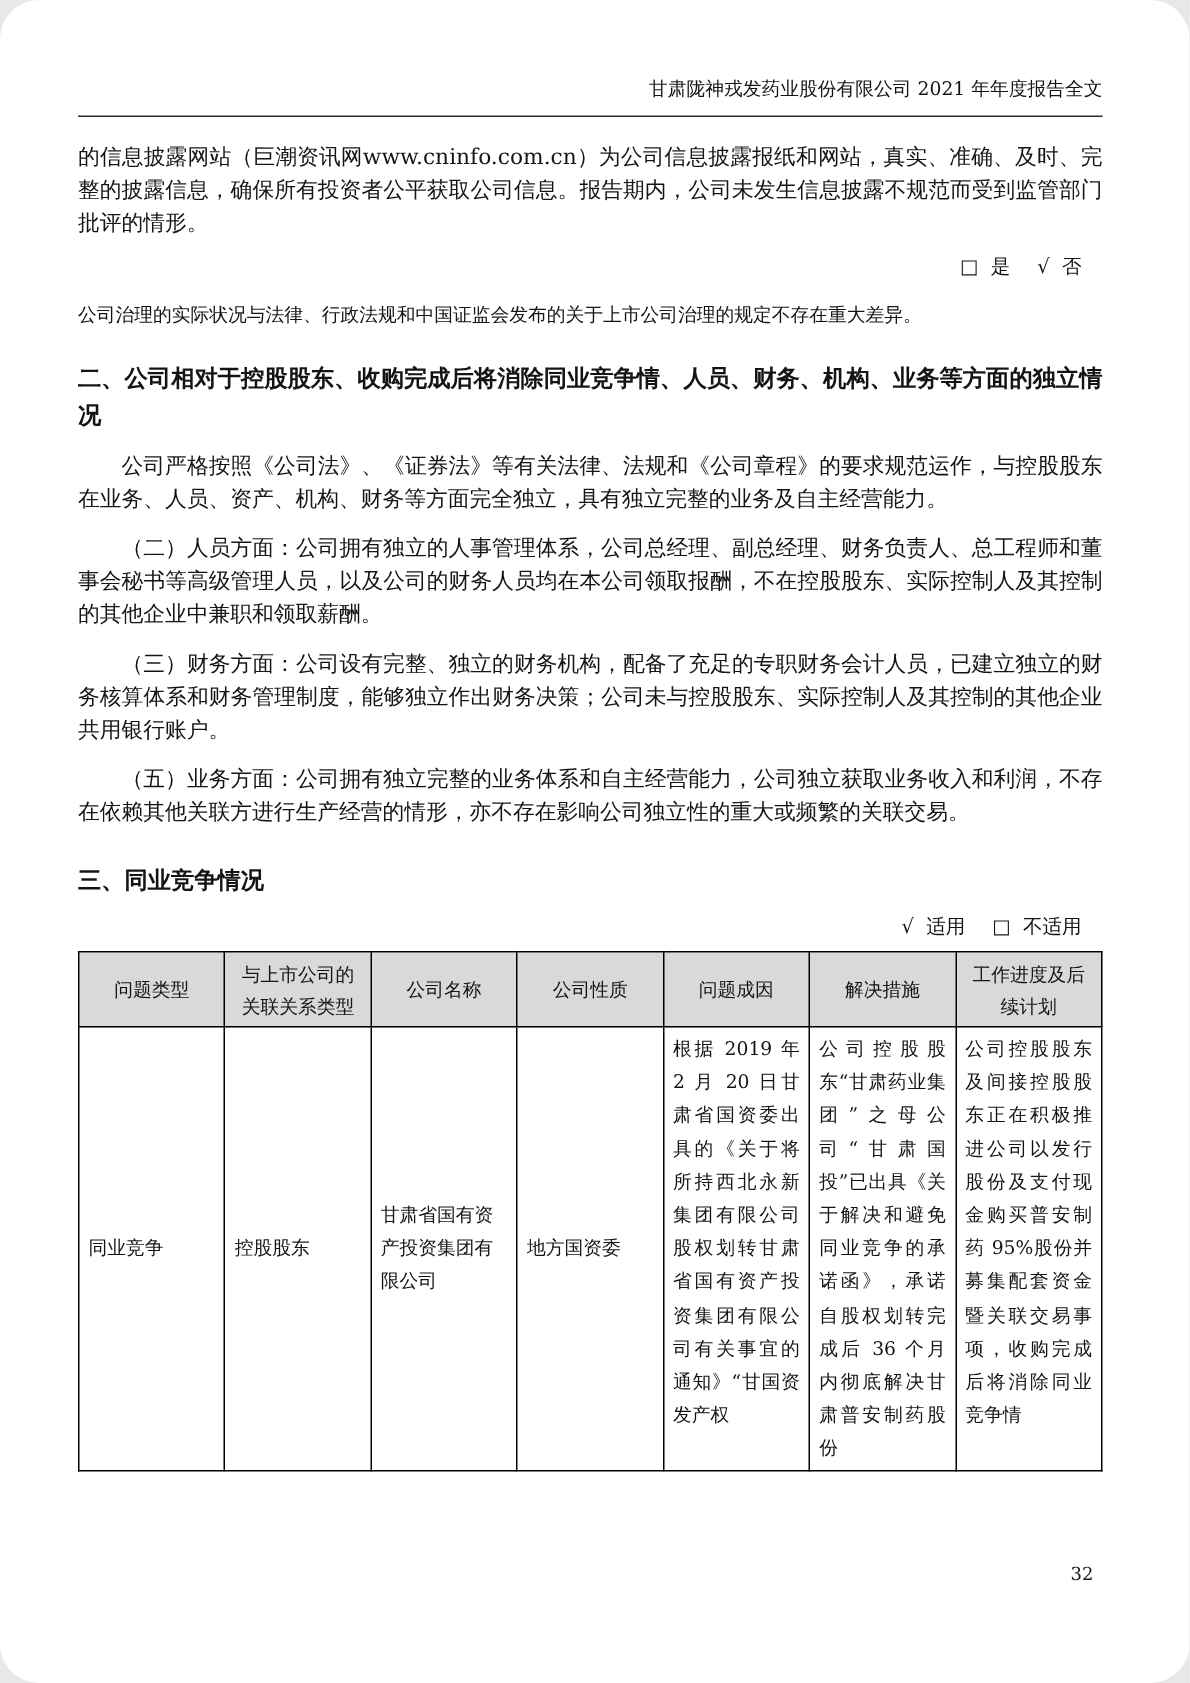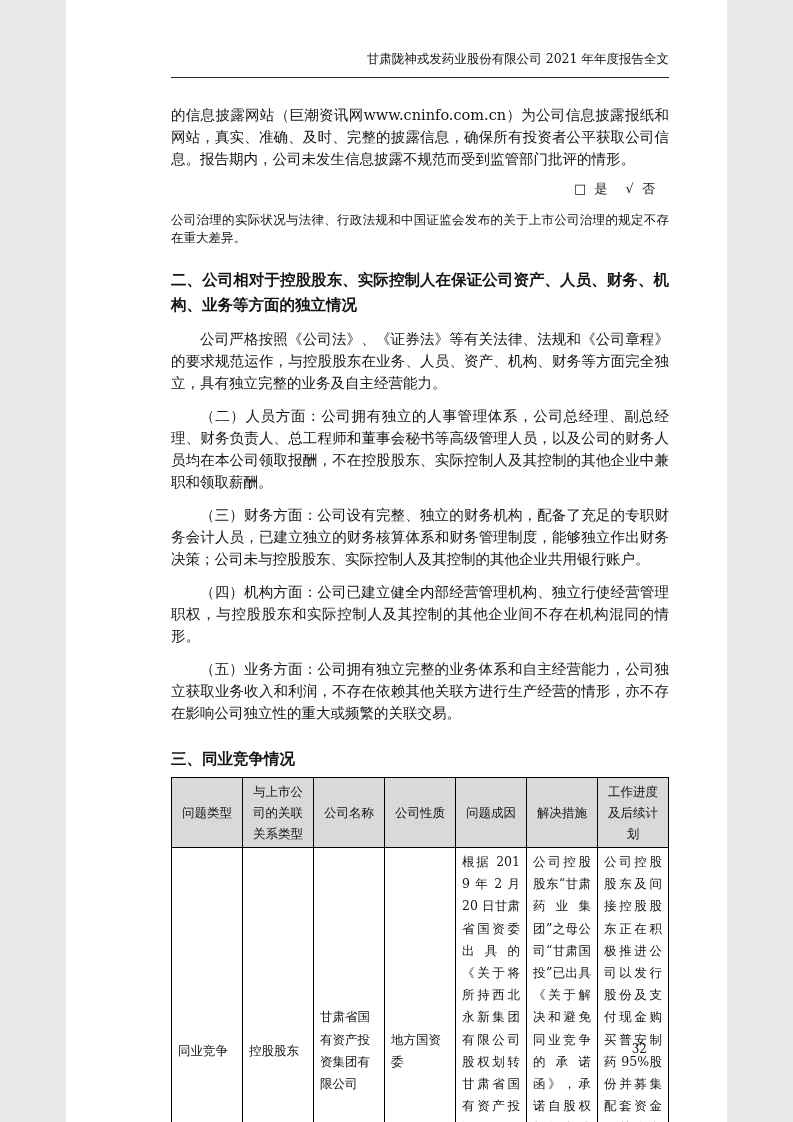--- a/index.html
+++ b/index.html
@@ -1,38 +1,39 @@
 <!DOCTYPE html>
 <html><head>
 <meta charset="utf-8">
 <style>
   html,body { margin:0; padding:0; background:#e8e8e8; }
   .page {
     position:relative;
-    width:661px; height:1122px;
+    width:793px; height:1122px;
     margin:0 auto;
     background:#ffffff;
     box-sizing:border-box;
-    padding:50px 58px 0 105px;
+    padding:50px 58px 0 52px;
     font-family:"DejaVu Serif","Liberation Serif",serif;
     color:#141414;
     overflow:hidden;
+    border-radius:26px;
   }
   .doc-header {
     text-align:right;
     font-size:12.5px;
     line-height:18px;
     padding-bottom:9px;
     border-bottom:1.5px solid #2a2a2a;
   }
   .body-para {
     font-size:14.5px;
     line-height:22px;
     text-align:justify;
-    margin:26px 0 0 0;
+    margin:16px 0 0 0;
   }
   .body-para.indent { text-indent:2em; margin-top:11px; }
   .small-line {
     font-size:12.5px;
     line-height:18px;
     margin:13px 0 0 0;
     text-align:justify;
   }
   .choice-line { font-size:13px; line-height:18px; margin:10px 0 0 0;text-align:right; }
   .choice-line .glyph { display:inline-block; margin-right:4px; }
@@ -68,21 +69,21 @@
   }
   table.comp-table tbody td {
     height:222px;
     line-height:22.2px;
   }
   td.v-mid { vertical-align:middle; text-align:left; }
   td.v-top { vertical-align:top; text-align:justify; }
   .page-number {
     position:absolute;
     top:1042px;
-    right:80px;
+    right:64px;
     font-size:12px;
   }
 </style>
 </head>
 <body>
 
 <div class="page">
 
   <div class="doc-header">
     <span>甘肃陇神戎发药业股份有限公司 2021 年年度报告全文</span>
@@ -93,30 +94,35 @@
 
   <p class="choice-line">
     <span class="glyph">□</span>
     <span class="lbl">是</span>
     <span class="glyph">√</span>
     <span class="lbl">否</span>
   </p>
 
   <p class="small-line">公司治理的实际状况与法律、行政法规和中国证监会发布的关于上市公司治理的规定不存在重大差异。</p>
 
-  <h2 class="section-heading">二、公司相对于控股股东、实际控制人在保证公司资产、人员、财务、机构、业务等方面的独立情况</h2>
+  <h2 class="section-heading">二、公司相对于控股股东、收购完成后将消除同业竞争情、人员、财务、机构、业务等方面的独立情况</h2>
 
   <p class="body-para indent">公司严格按照《公司法》、《证券法》等有关法律、法规和《公司章程》的要求规范运作，与控股股东在业务、人员、资产、机构、财务等方面完全独立，具有独立完整的业务及自主经营能力。</p>
   <p class="body-para indent">（二）人员方面：公司拥有独立的人事管理体系，公司总经理、副总经理、财务负责人、总工程师和董事会秘书等高级管理人员，以及公司的财务人员均在本公司领取报酬，不在控股股东、实际控制人及其控制的其他企业中兼职和领取薪酬。</p>
   <p class="body-para indent">（三）财务方面：公司设有完整、独立的财务机构，配备了充足的专职财务会计人员，已建立独立的财务核算体系和财务管理制度，能够独立作出财务决策；公司未与控股股东、实际控制人及其控制的其他企业共用银行账户。</p>
-  <p class="body-para indent">（四）机构方面：公司已建立健全内部经营管理机构、独立行使经营管理职权，与控股股东和实际控制人及其控制的其他企业间不存在机构混同的情形。</p>
   <p class="body-para indent">（五）业务方面：公司拥有独立完整的业务体系和自主经营能力，公司独立获取业务收入和利润，不存在依赖其他关联方进行生产经营的情形，亦不存在影响公司独立性的重大或频繁的关联交易。</p>
 
   <h2 class="section-heading single">三、同业竞争情况</h2>
 
+  <p class="choice-line">
+    <span class="glyph">√</span>
+    <span class="lbl">适用</span>
+    <span class="glyph">□</span>
+    <span class="lbl">不适用</span>
+  </p>
 
   <table class="comp-table">
     <thead>
       <tr>
         <th>问题类型</th>
         <th>与上市公司的关联关系类型</th>
         <th>公司名称</th>
         <th>公司性质</th>
         <th>问题成因</th>
         <th>解决措施</th>

